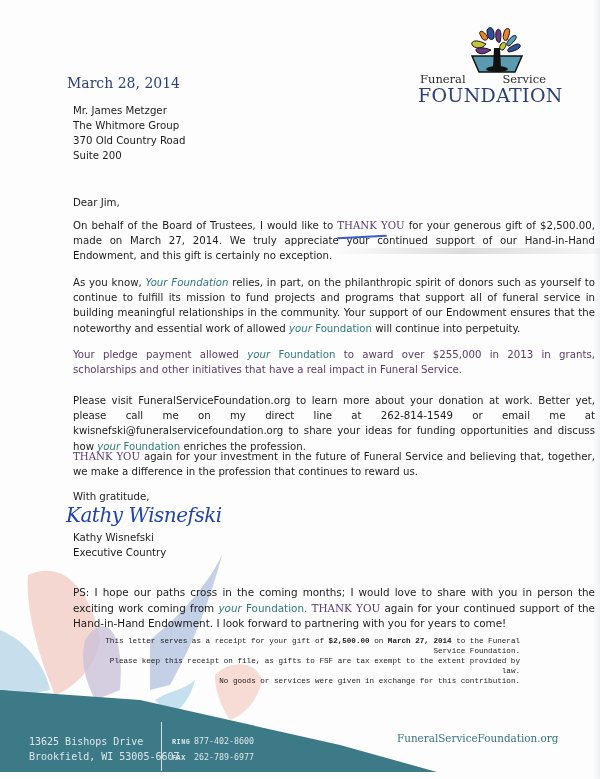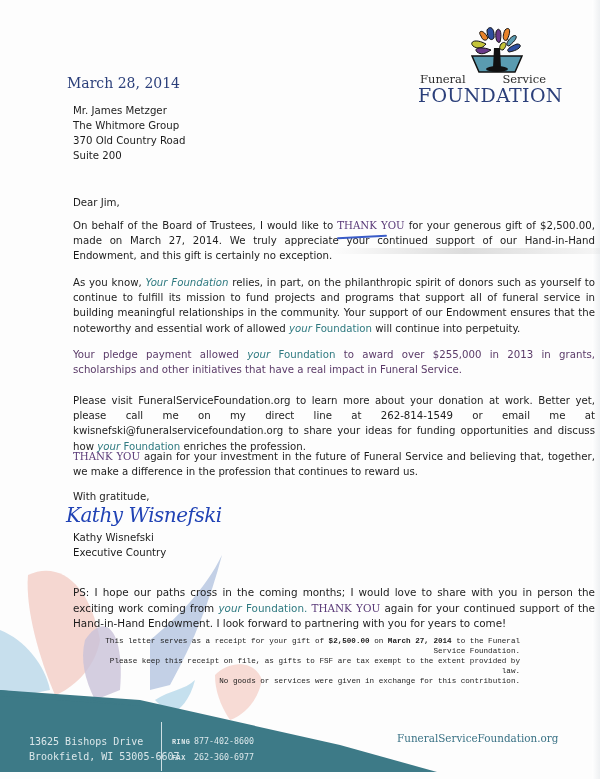--- a/index.html
+++ b/index.html
@@ -122,17 +122,17 @@
     <div>No goods or services were given in exchange for this contribution.</div>
   </div>
 
   <div class="foot-addr">
     <div>13625 Bishops Drive</div>
     <div>Brookfield, WI 53005-6607</div>
   </div>
   <div class="foot-div"></div>
   <div class="foot-phone">
     <div><span class="lbl">RING</span><span>877-402-8600</span></div>
-    <div><span class="lbl">FAX</span><span>262-360-6977</span></div>
+    <div><span class="lbl">FAX</span><span>262-789-6977</span></div>
   </div>
   <div class="foot-url">FuneralServiceFoundation.org</div>
 
 </div>
 
 </body></html>

